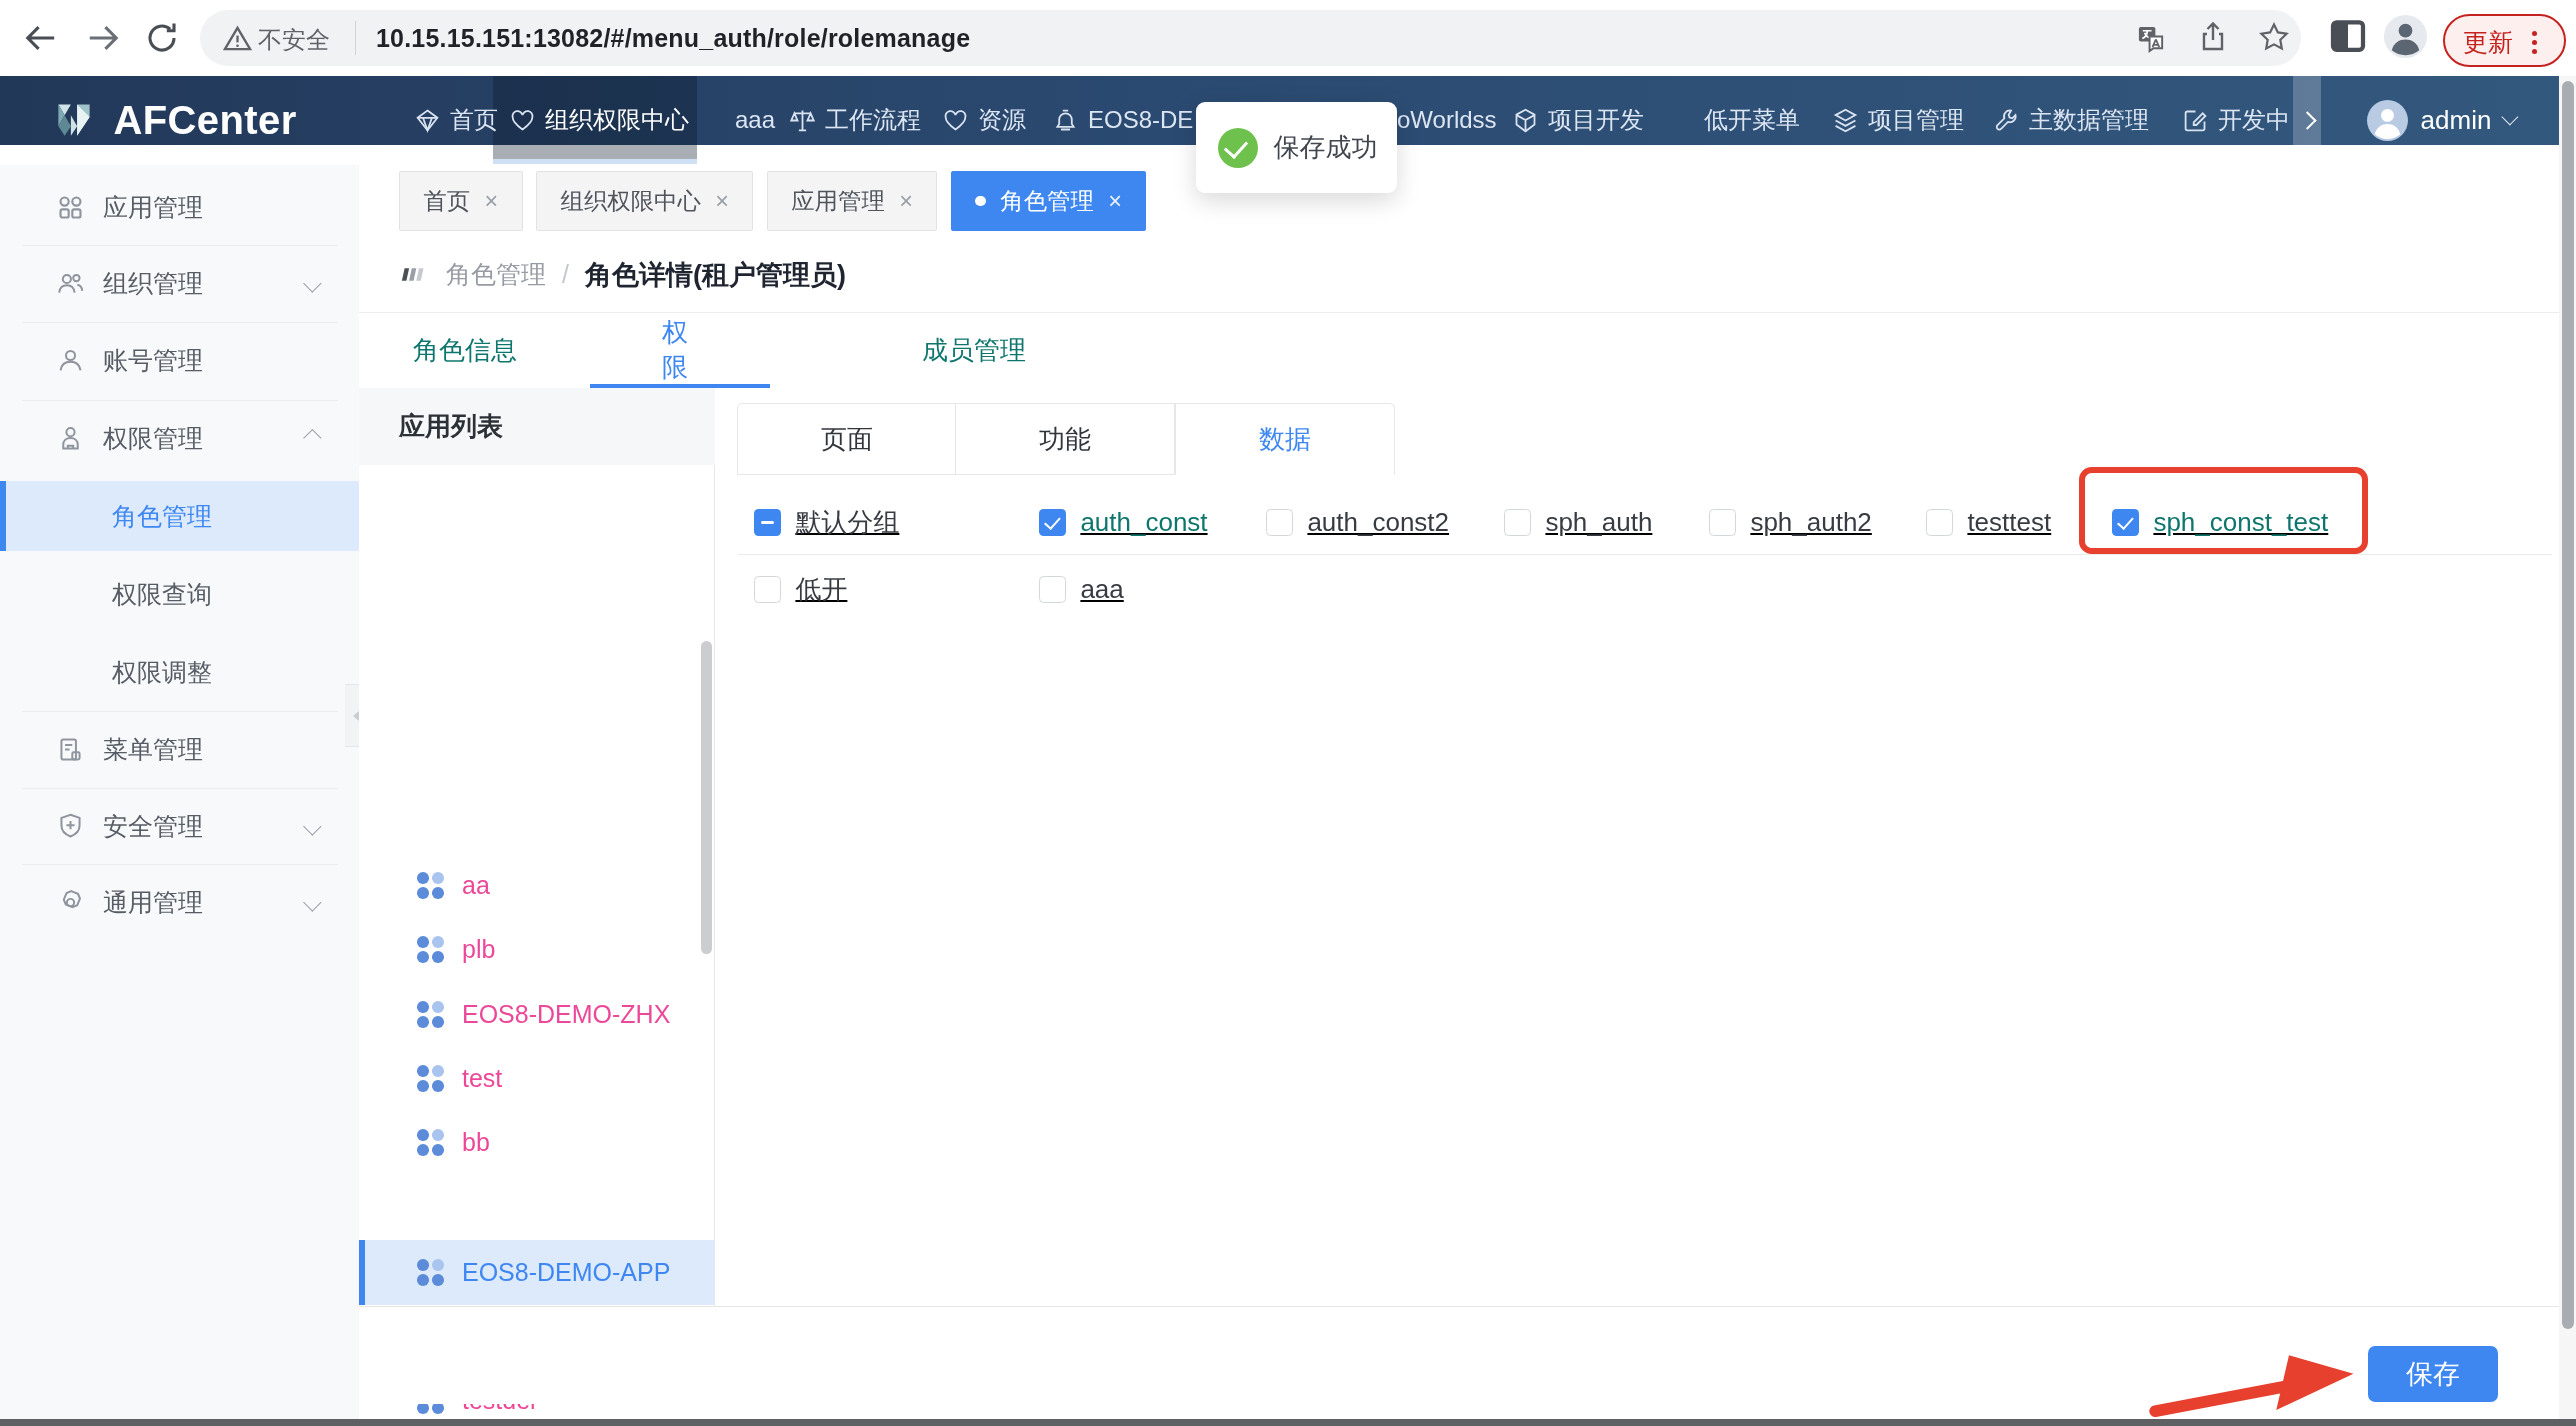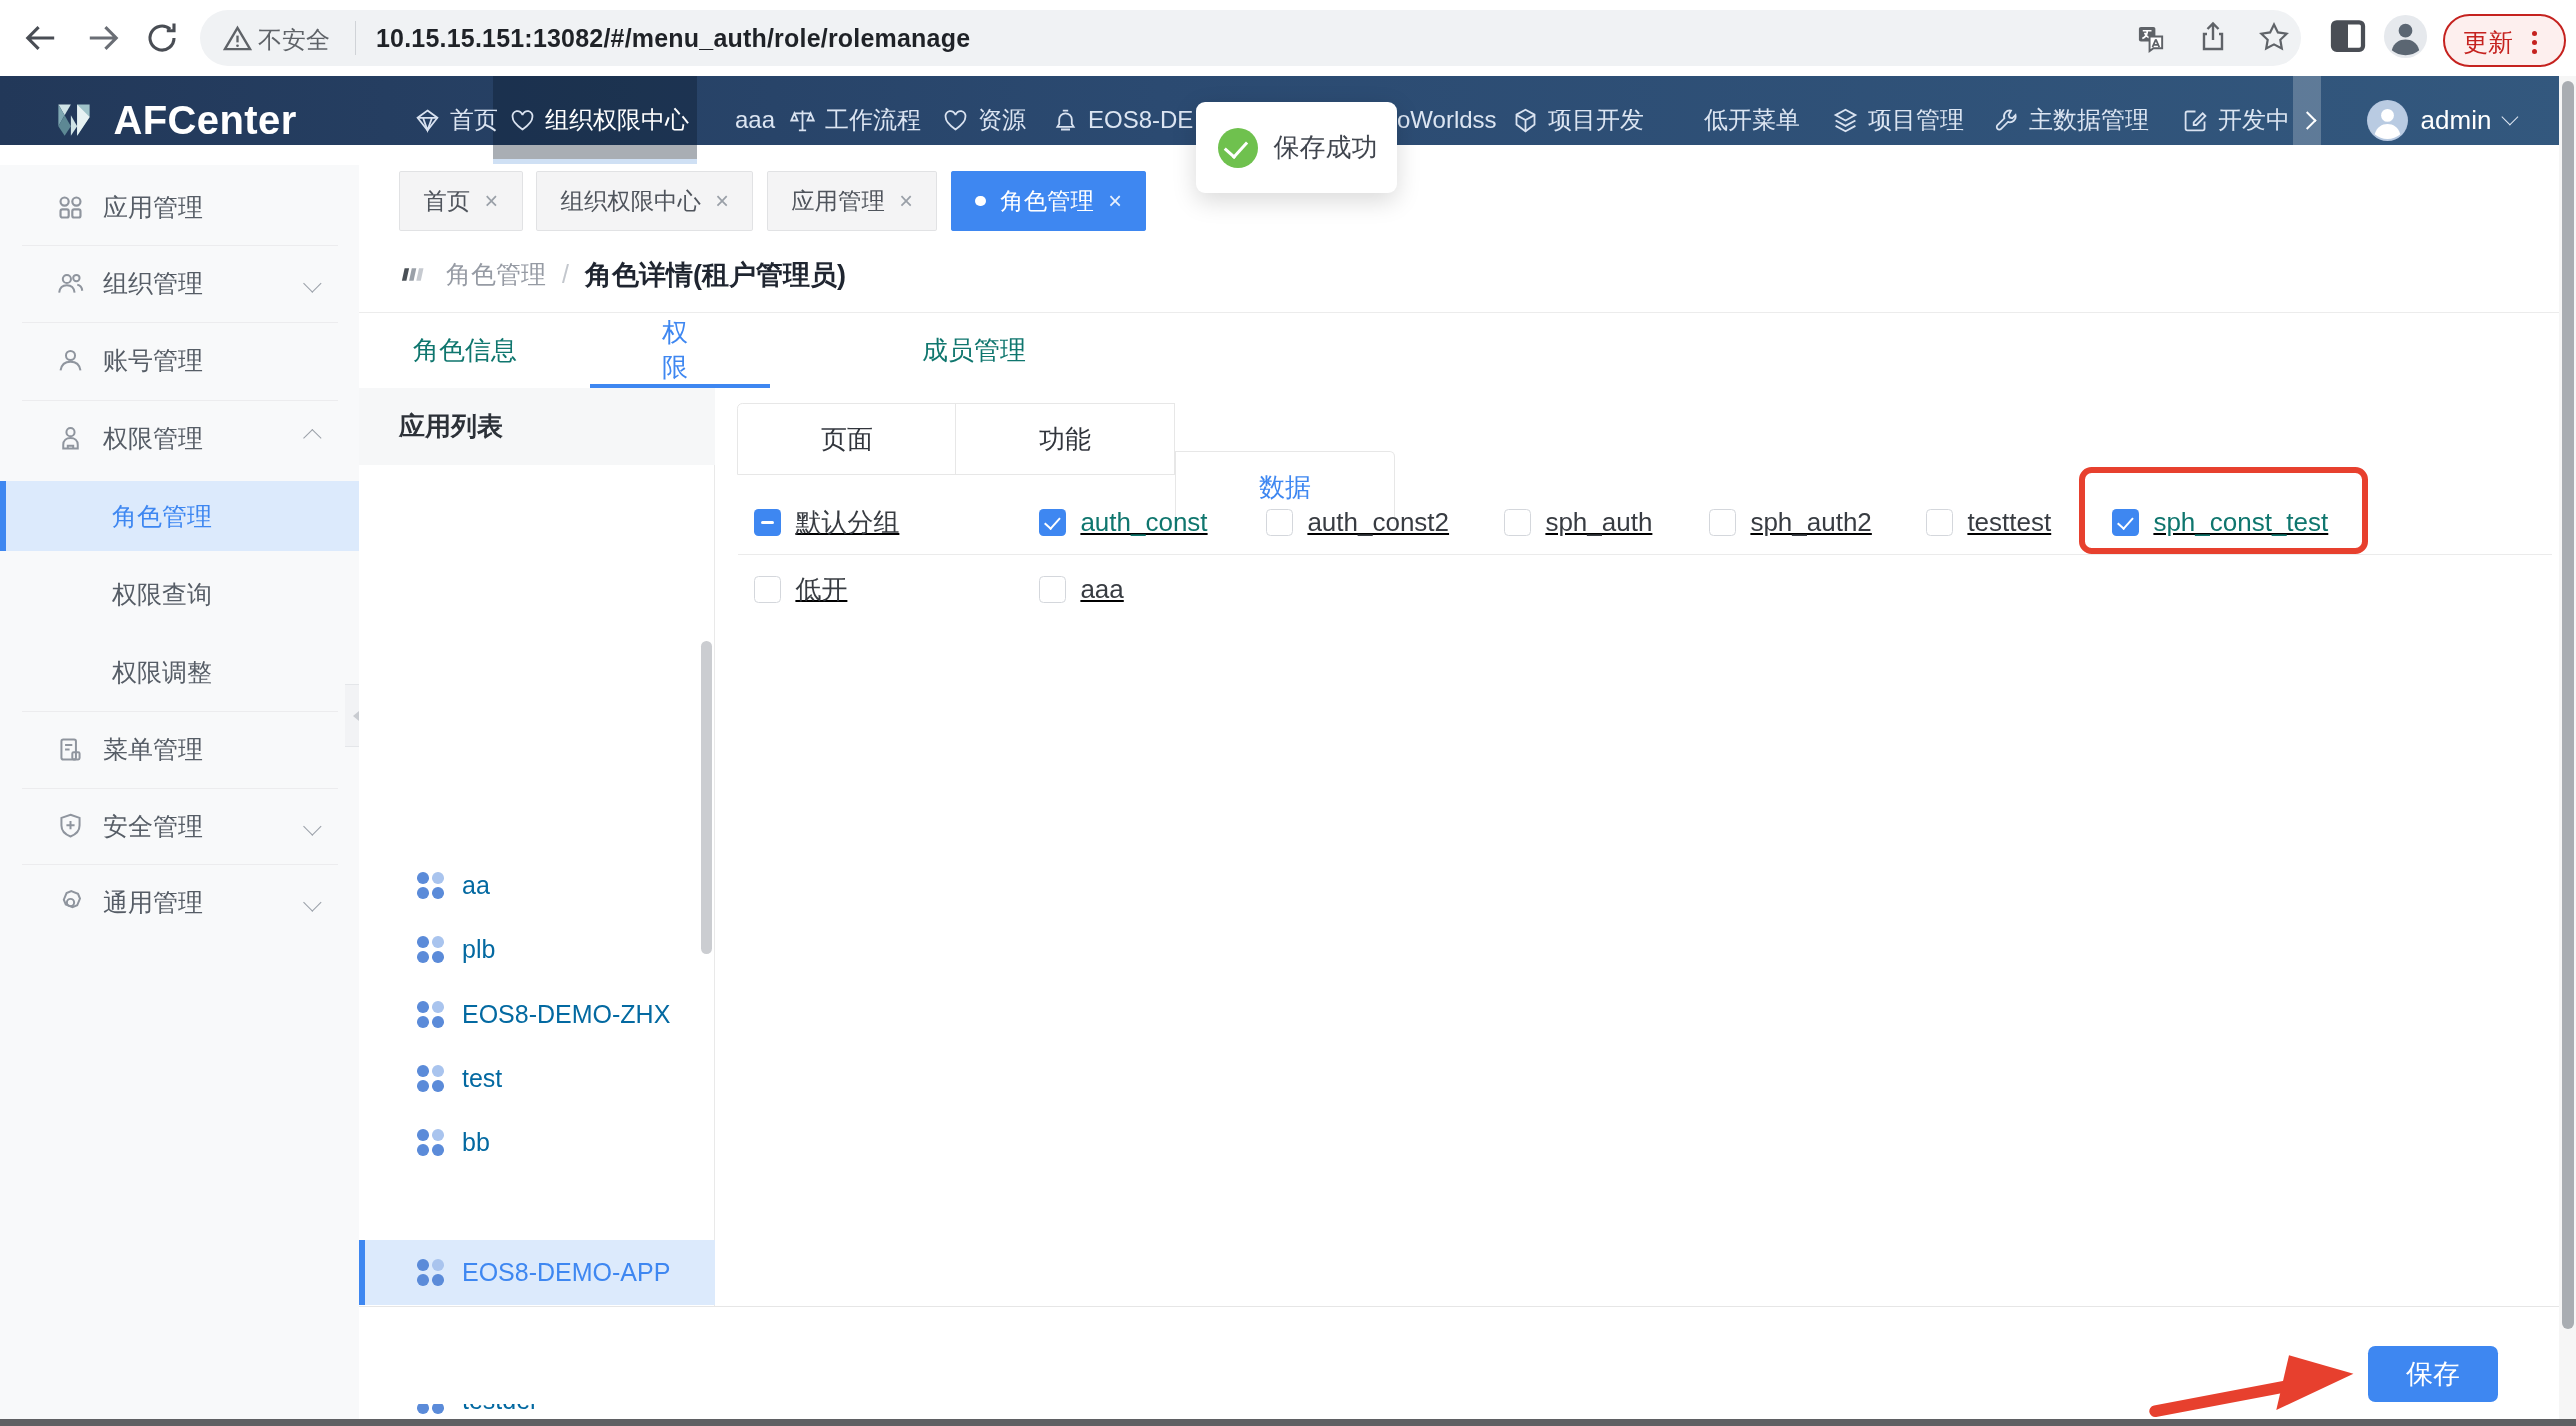--- a/index.html
+++ b/index.html
@@ -87,34 +87,34 @@
   #app-panel{left:0;top:0;width:356px;height:918px;border-right:0.9px solid #e9e9e9;box-sizing:border-box;}
   #app-panel-header{left:0;top:0;width:356px;height:77px;background:#f6f7f8;display:flex;align-items:center;}
   #app-panel-title{font-size:26px;color:#2c3138;font-weight:700;margin-left:40px;}
   .app-row{left:0;width:356px;height:65px;display:flex;align-items:center;}
   .app-dots{position:absolute;left:58px;width:27px;height:27px;}
   .app-dots i{position:absolute;width:11.7px;height:11.7px;border-radius:50%;background:#5b8bd9;}
   .app-dots i:nth-child(1){left:0;top:0;}
   .app-dots i:nth-child(2){right:0;top:0;background:#a9c4ee;}
   .app-dots i:nth-child(3){left:0;bottom:0;}
   .app-dots i:nth-child(4){right:0;bottom:0;}
-  .app-label{position:absolute;left:103px;font-size:25px;color:#0369a1;white-space:nowrap;}
+  .app-label{position:absolute;left:103px;font-size:25px;color:#ec4899;white-space:nowrap;}
   .app-row-sel{background:#dceafc;}
   .app-row-sel::before{content:"";position:absolute;left:0;top:0;width:6.3px;height:100%;background:#3e87f1;}
   .app-row-sel .app-label{color:#3e87f1;}
   #app-scroll-thumb{left:342px;top:253px;width:10.8px;height:313px;background:#cbcdd1;border-radius:5.4px;}
 
   
   .ptab{top:15.3px;width:220px;height:72px;border:0.9px solid #e7e7e7;box-sizing:border-box;background:#fff;
         display:flex;align-items:center;justify-content:center;font-size:26px;color:#31353c;}
   .ptab2{margin-left:-0.9px;}
   .ptab-active{color:#3e87f1;border-bottom-color:#fff;}
   #ptab-1{left:378px;border-radius:5.4px 0 0 0;}
   #ptab-2{left:597px;}
-  #ptab-3{left:817px;border-radius:0 5.4px 0 0;margin-top:48px;}
+  #ptab-3{left:817px;border-radius:0 5.4px 0 0;}
 
   .perm-item{top:121px;height:27px;display:flex;align-items:center;gap:14.4px;text-decoration:underline;}
   .perm-item.r2{top:188px;}
   .cb{width:27px;height:27px;box-sizing:border-box;border-radius:4.5px;background:#fff;border:1.8px solid #d4d7dc;position:relative;flex:none;}
   .cb-on{background:#3e87f1;border:none;}
   .cb-on::after{content:"";position:absolute;left:9px;top:4.5px;width:7.2px;height:12.6px;
       border-right:2.7px solid #fff;border-bottom:2.7px solid #fff;transform:rotate(42deg);}
   .cb-ind{background:#3e87f1;border:none;}
   .cb-ind::after{content:"";position:absolute;left:7.2px;top:11.7px;width:12.6px;height:3.6px;background:#fff;border-radius:1.8px;}
   .perm-label{font-size:26px;color:#383c42;white-space:nowrap;}

